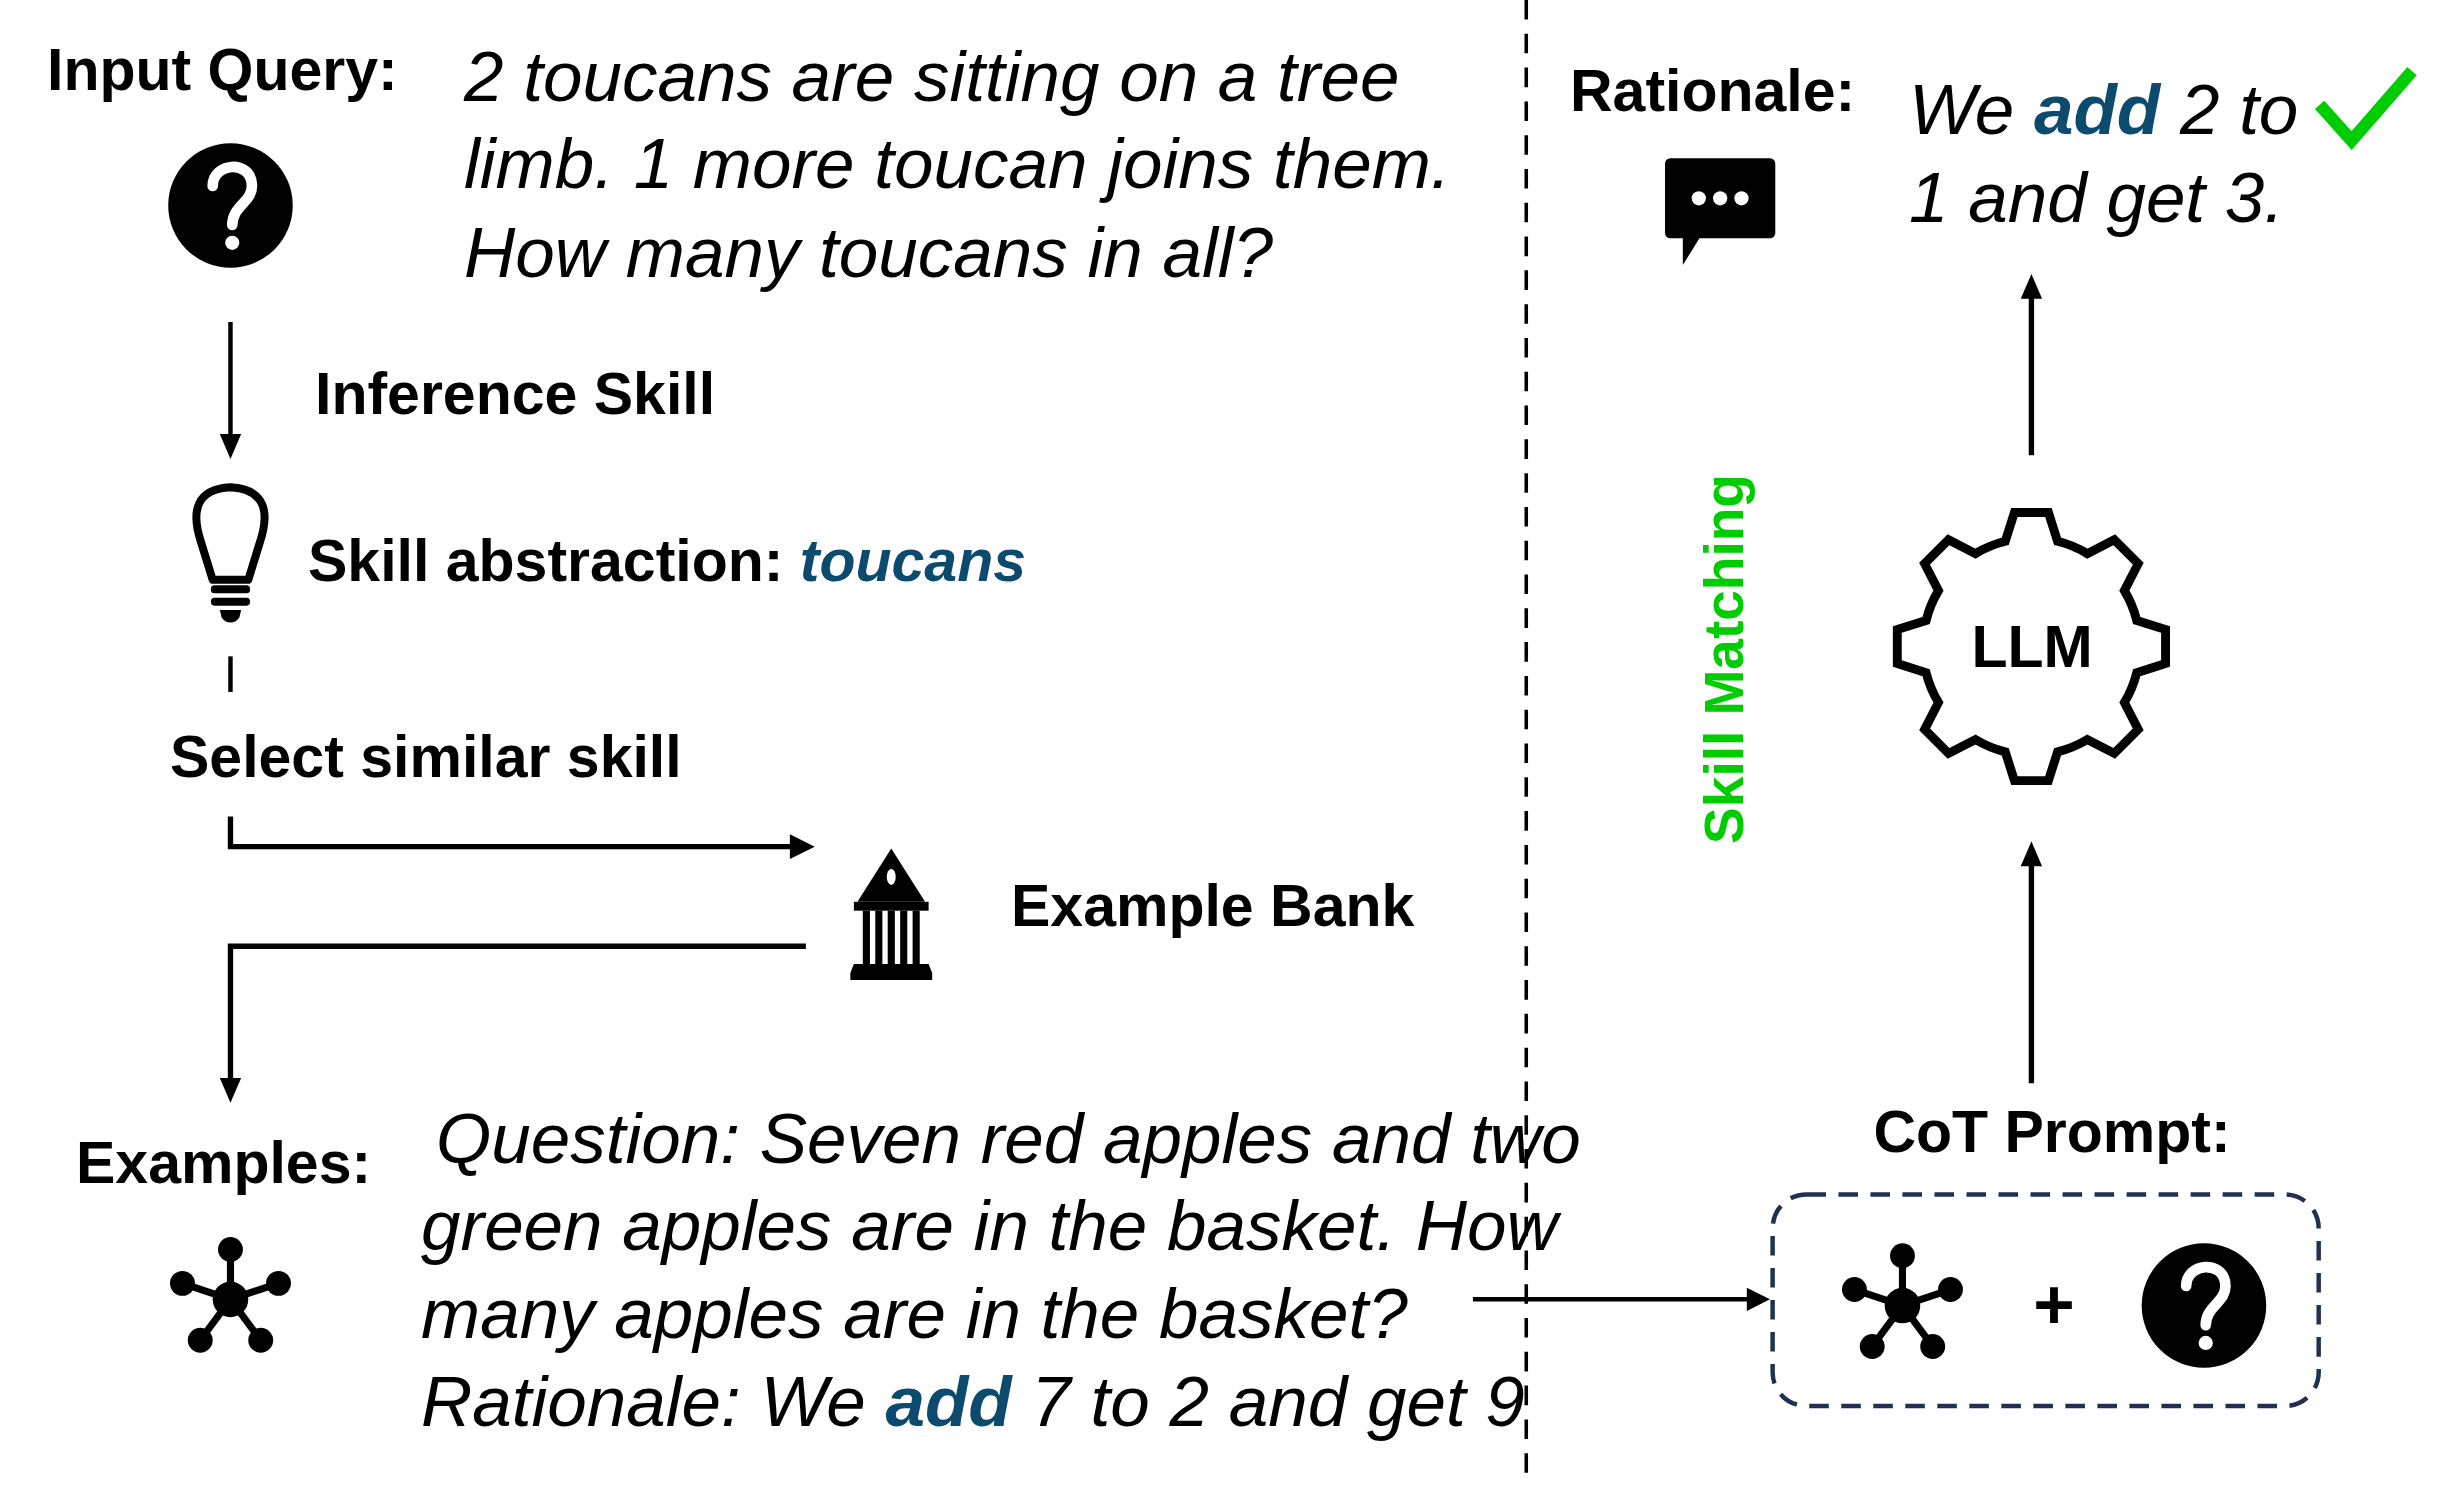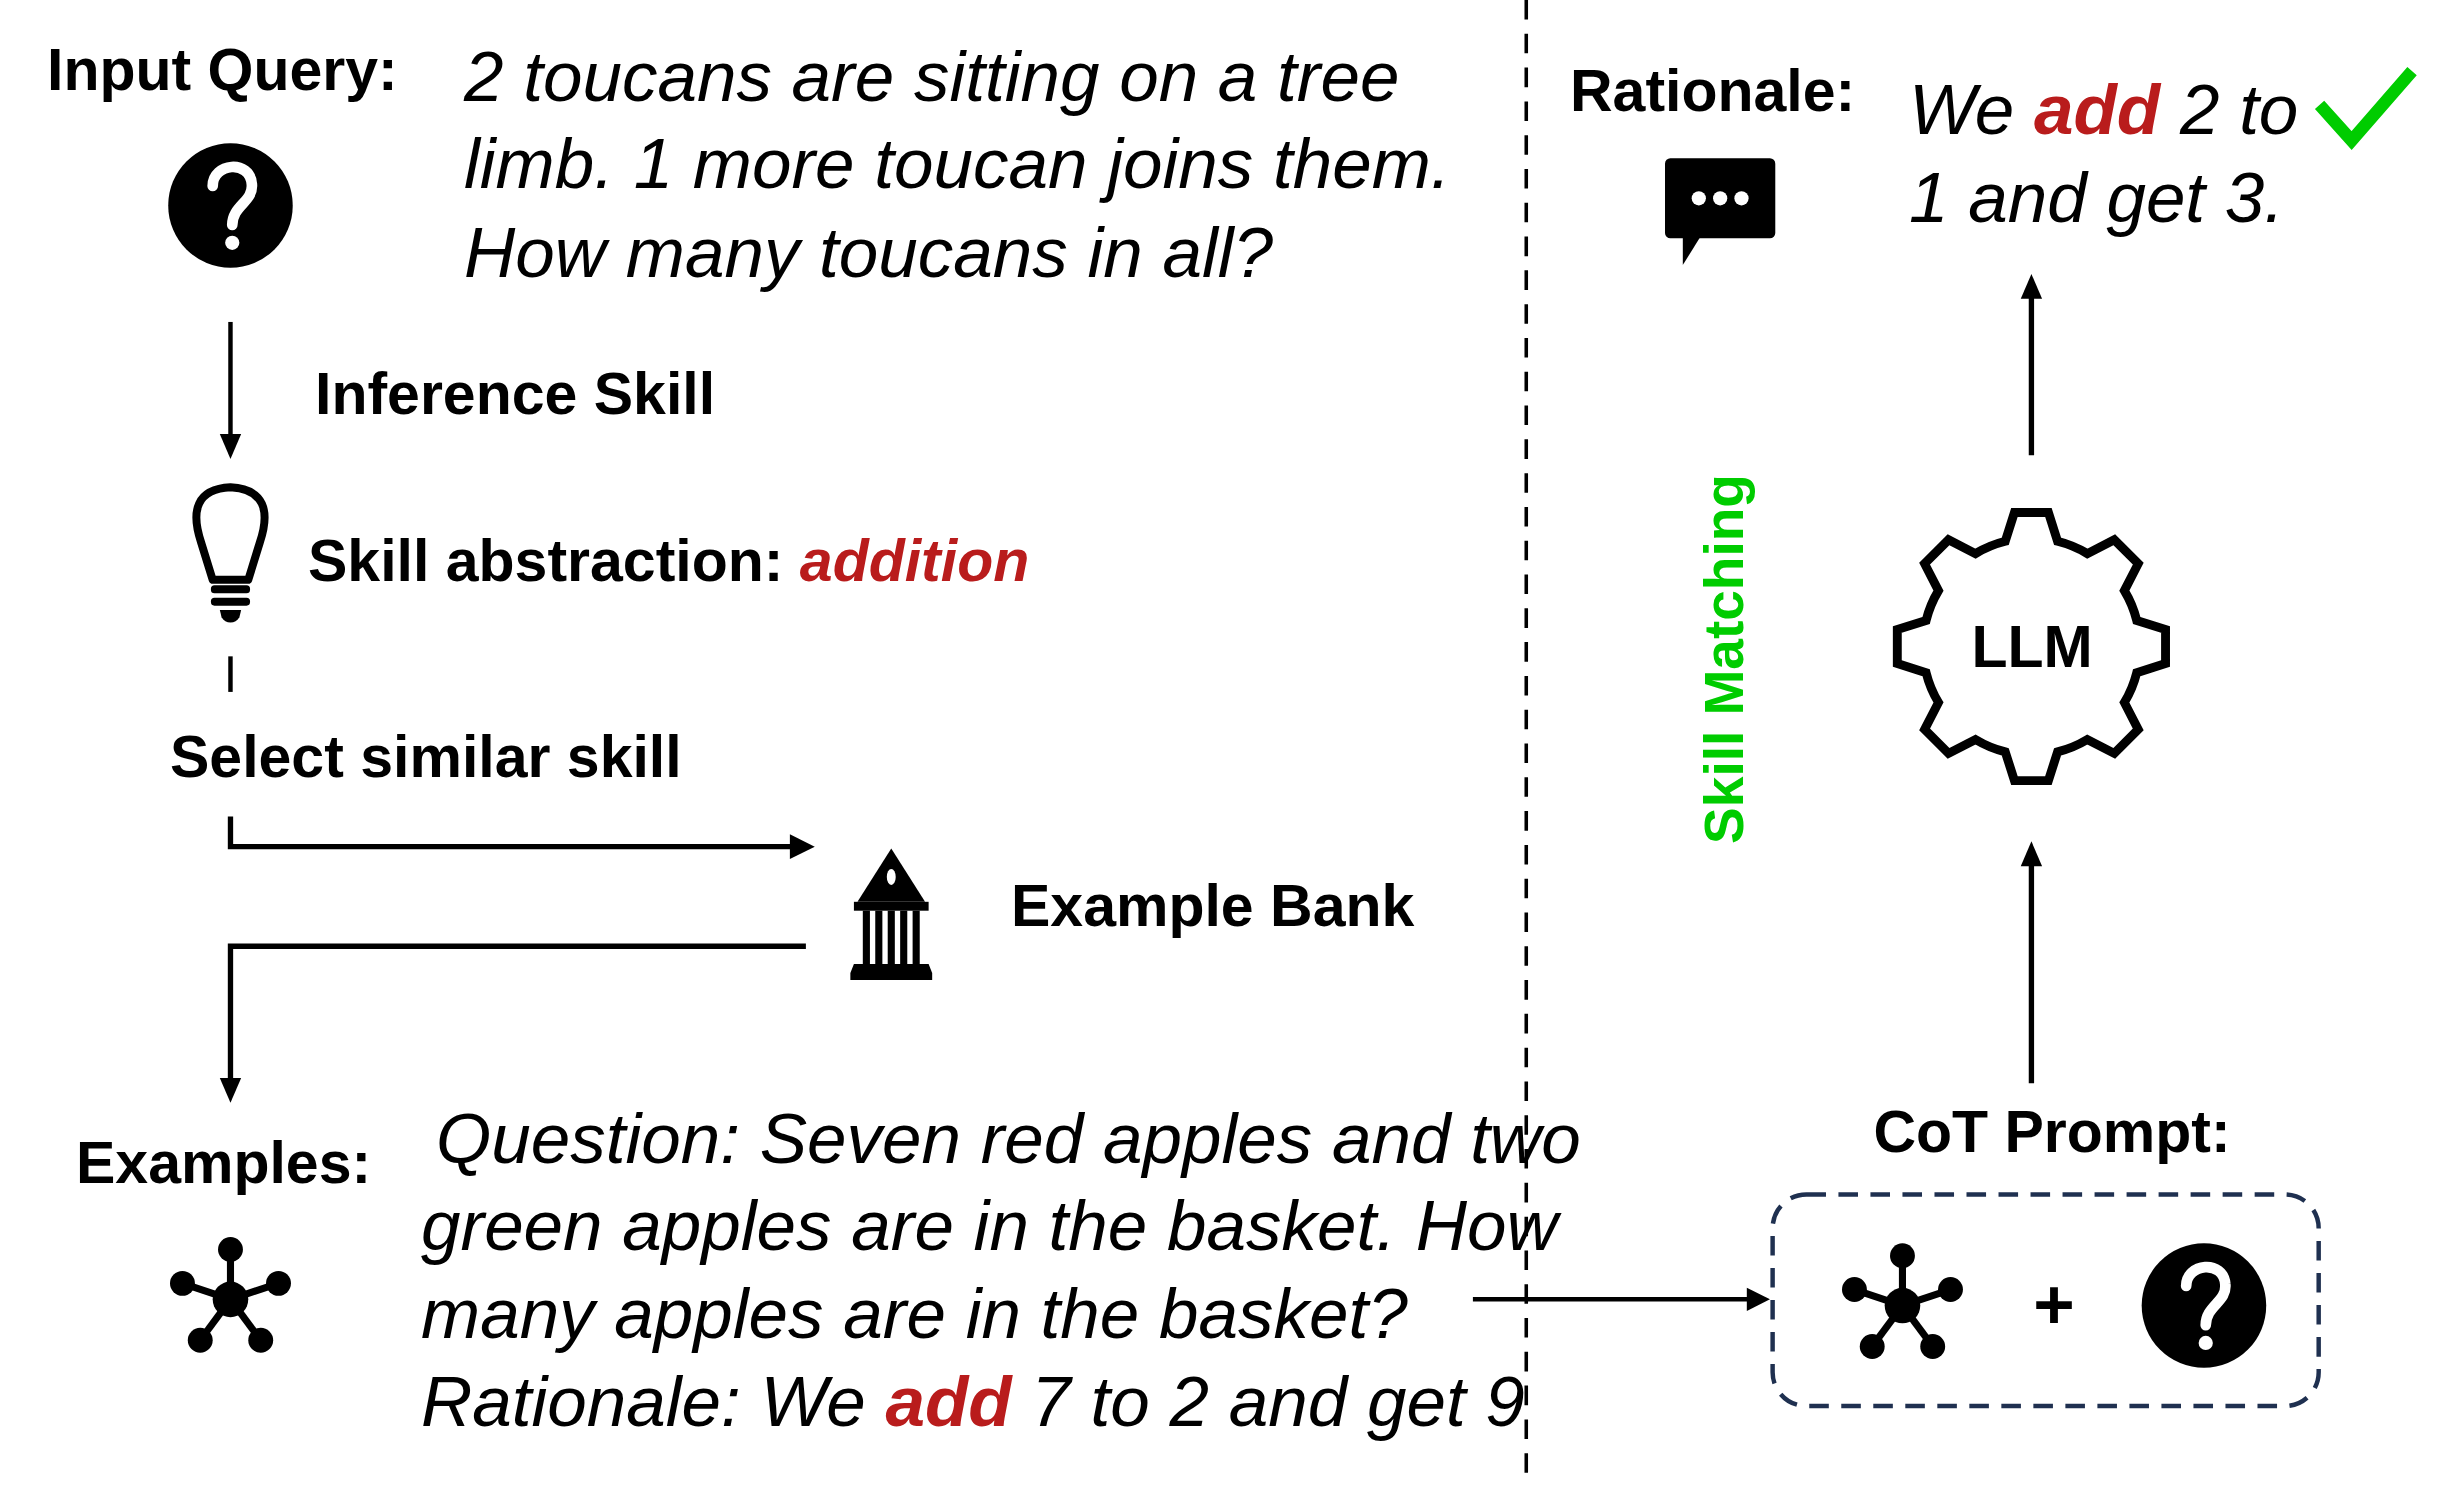--- a/index.html
+++ b/index.html
@@ -2,21 +2,21 @@
 <html style="font-size:14.2px"><head>
 <meta charset="utf-8">
 <style>
   html, body { margin:0; padding:0; background:#ffffff; }
   body { width:2462px; height:1487px; position:relative; overflow:hidden;
          font-family:"Liberation Sans", "DejaVu Sans", sans-serif; color:#000; }
   .abs { position:absolute; white-space:nowrap; }
   .ital { font-style:italic; }
   .lbl { font-size:59px; font-weight:bold; line-height:1;text-align:right; }
   .txt { font-size:71px; font-style:italic; line-height:1; }
-  .blue { color:#b91c1c; font-weight:bold; }
+  .blue { color:#0c4a6e; font-weight:bold; }
   svg.overlay { position:absolute; left:0; top:0; }
   .vtext { position:absolute; transform:rotate(-90deg); transform-origin:center center;
            font-size:55px; font-weight:bold; color:#00CC00; white-space:nowrap; }
   .center { transform:translate(-50%, -50%); }
 </style>
 </head>
 <body>
 
 <svg class="overlay" width="2462" height="1487" viewBox="0 0 2768 1672">
   <defs>
@@ -141,21 +141,21 @@
 
 <div class="abs lbl" style="left:47px; top:41px;">Input Query:</div>
 <div class="abs txt" style="left:464px; top:41px;">2 toucans are sitting on a tree</div>
 <div class="abs txt" style="left:464px; top:128px;">limb. 1 more toucan joins them.</div>
 <div class="abs txt" style="left:464px; top:217px;text-align:center;">How many toucans in all?</div>
 
 <div class="abs lbl" style="left:286px; top:365px;margin-left:29px;">Inference Skill</div>
 
 <div class="abs lbl" style="left:308px; top:532px;">
   <span>Skill abstraction:</span>
-  <span class="ital blue">addition</span>
+  <span class="ital blue">toucans</span>
 </div>
 
 <div class="abs lbl" style="left:170px; top:728px;">Select similar skill</div>
 
 <div class="abs lbl" style="left:1011px; top:877px;">Example Bank</div>
 
 <div class="abs lbl" style="left:76px; top:1134px;">Examples:</div>
 
 <div class="abs txt" style="left:436px; top:1103px;">Question: Seven red apples and two</div>
 <div class="abs txt" style="left:421px; top:1190px;">green apples are in the basket. How</div>

